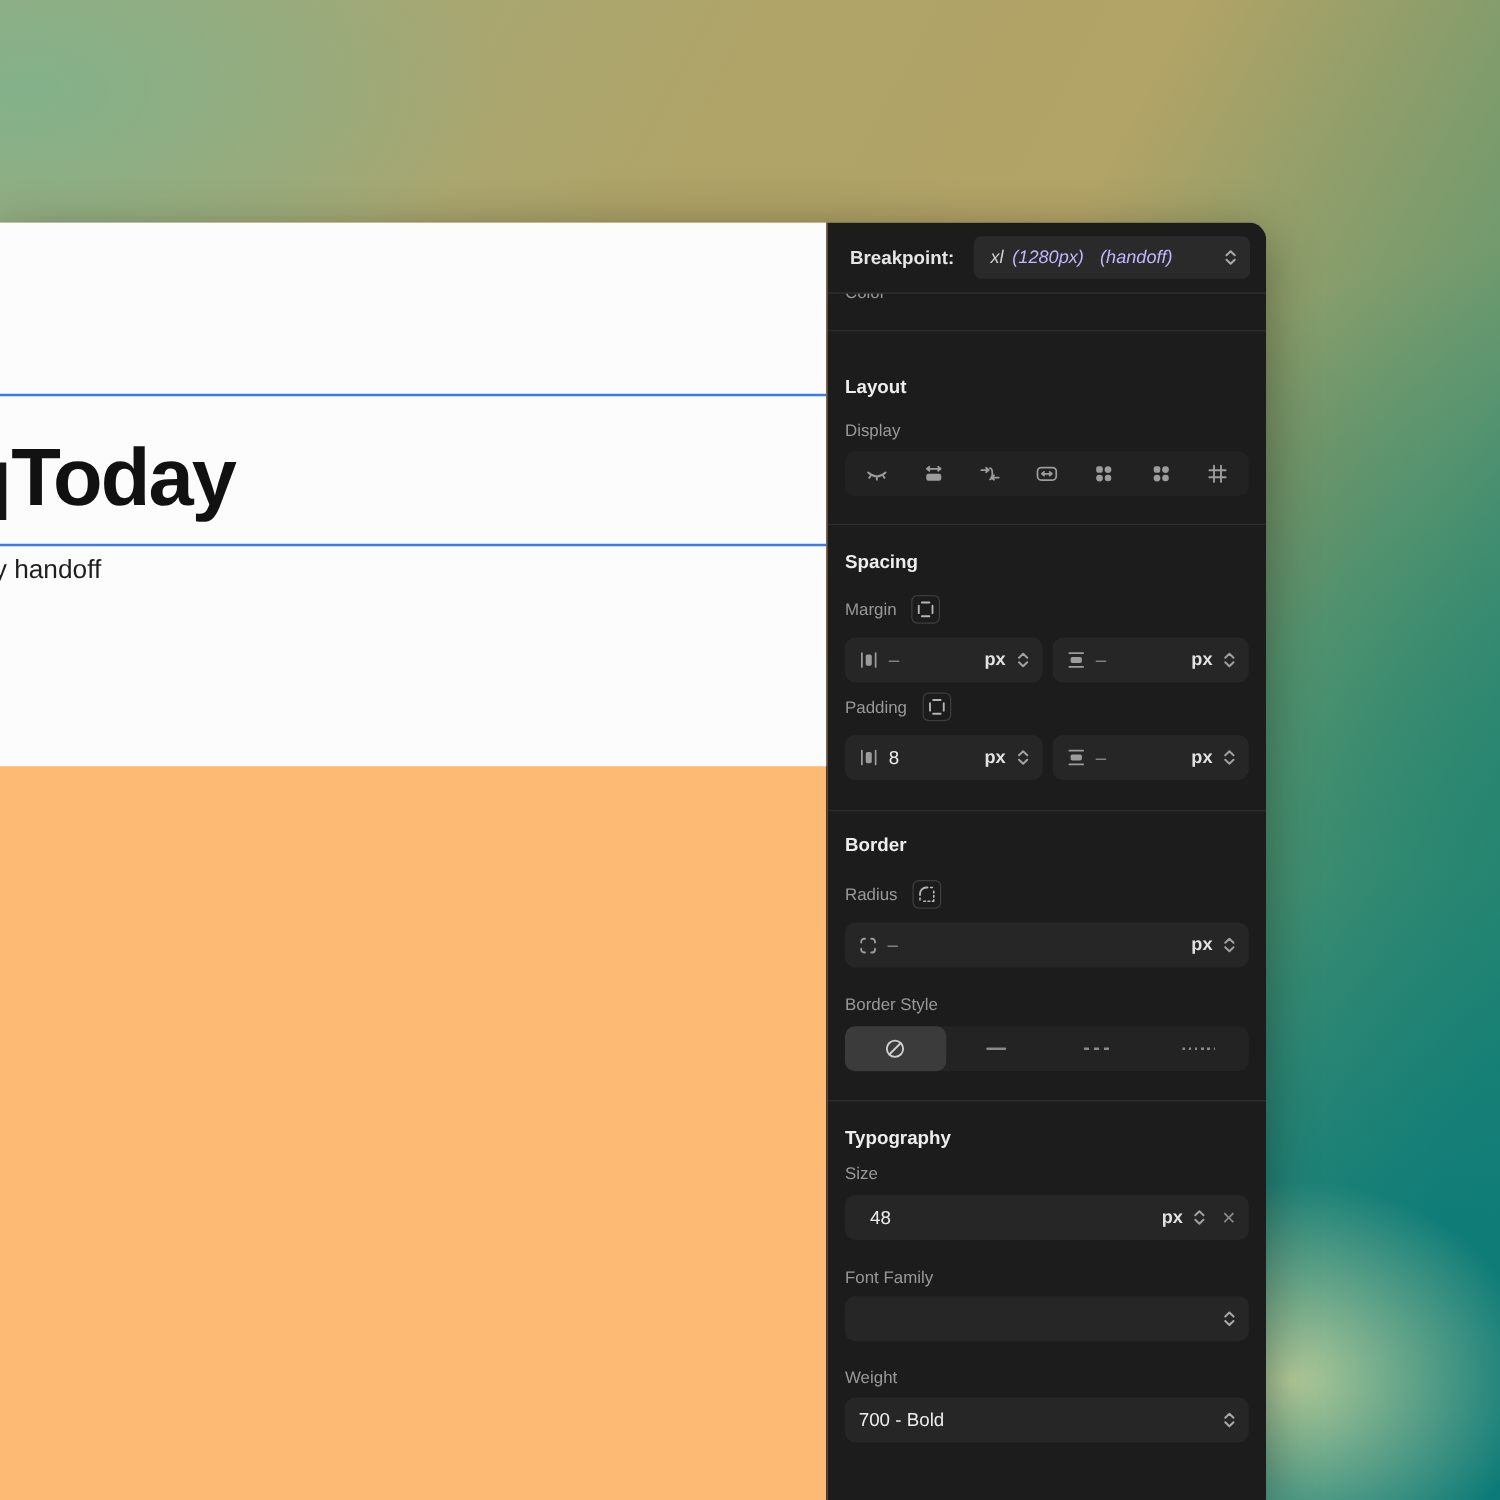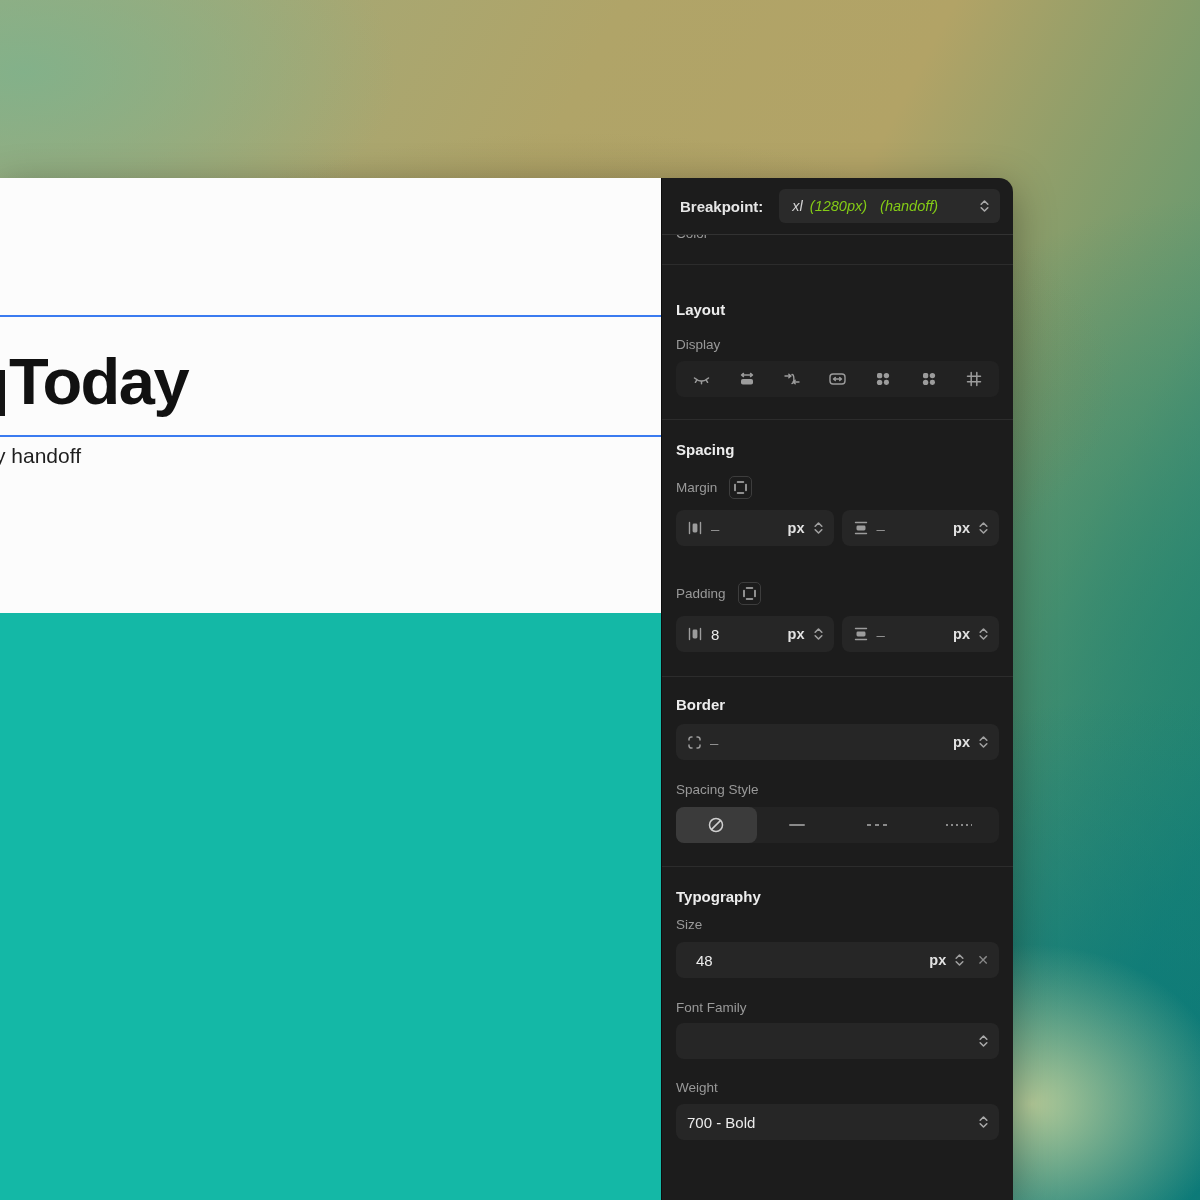--- a/index.html
+++ b/index.html
@@ -15,41 +15,41 @@
       radial-gradient(800px 800px at 103% 55%, rgba(34,132,110,.8) 0%, rgba(34,132,110,0) 58%),
       linear-gradient(118deg,#9dab7e 0%,#b0a468 34%,#b2a366 52%,#67996f 74%,#15807a 90%,#0d7a77 100%);
   }
 
   
   .editor{
     position:absolute; left:0; top:178px; width:1013px; height:1022px;
     display:flex; border-radius:0 14px 0 0; overflow:hidden;
     box-shadow:0 10px 40px rgba(0,0,0,.35);
   }
-  .canvas{ width:662px; background:#14b8a6; position:relative; border-right:1px solid #0d0d0d;padding-left:32px; }
+  .canvas{ width:662px; background:#fdba74; position:relative; border-right:1px solid #0d0d0d;padding-left:32px; }
   .page{ position:absolute; left:0; top:0; width:661px; height:435px; background:#fcfcfc; overflow:hidden; }
   .guide{ position:absolute; left:0; width:100%; height:2px; background:var(--accent,#3b7bf0); }
   .guide.top{ top:137px; } .guide.bottom{ top:257px; }
   .page-heading{
     position:absolute; left:9px; top:168px; font-size:65px; font-weight:700;
     letter-spacing:-1.5px; color:#111; line-height:1.1; white-space:nowrap;
   }
   .glyph-sliver{ position:absolute; left:0; top:192px; width:5px; height:46px; background:#151515; }
   .page-caption{ position:absolute; left:-5px; top:266px; font-size:21px; color:#1e1e1e; white-space:nowrap; }
 
   
   .panel{ flex:1; background:#1c1c1c; display:flex; flex-direction:column; color:#e9e9e9; }
   .panel-header{ height:56px; flex:none; display:flex; align-items:center; padding:0 13px 0 18px; gap:16px; }
   .bp-label{ font-size:15px; font-weight:600; color:#e6e6e6; white-space:nowrap; }
   .bp-select{
     flex:1; height:34px; background:#2a2a2a; border-radius:6px;
     display:flex; align-items:center; gap:7px; padding:0 10px 0 13px;
     font-size:14.5px; cursor:pointer;font-style:italic;
   }
-  .bp-val{ color:#d2d2d2; } .bp-dim{ color:#84cc16; }
+  .bp-val{ color:#d2d2d2; } .bp-dim{ color:#c4b5fd; }
   .bp-select .stepper{ margin-left:auto; }
 
   .panel-scroll{ flex:1; overflow:hidden; border-top:1px solid #323232; padding:0 14px; }
   .divider{ border-bottom:1px solid #2c2c2c; margin:0 -14px; }
   .sec-title{ font-size:15px; font-weight:600; color:#ededed; }
   .lbl{ font-size:13.5px; color:#999; }
   .lbl-row{ display:flex; align-items:center; gap:12px; }
 
   .field{
     height:36px; background:#262626; border-radius:8px;
@@ -222,21 +222,21 @@
             </span>
           <span class="dash">–</span>
           <span class="unit">px</span>
           <span class="stepper">
               <svg width="11" height="16" viewBox="0 0 11 16">
                 <path d="M2.2 6.2 5.5 3l3.3 3.2M2.2 9.8 5.5 13l3.3-3.2" stroke="#a0a0a0" stroke-width="1.6" fill="none" stroke-linecap="round" stroke-linejoin="round"></path>
               </svg>
             </span>
         </div>
       </div>
-      <div class="lbl-row" style="margin-top:36px">
+      <div class="lbl-row" style="margin-top:8px">
         <span class="lbl">Padding</span>
         <button class="icon-btn">
           <span>
               <svg width="15" height="15" viewBox="0 0 15 15">
                 <path d="M4.5 2h6M4.5 13h6M2 4.5v6M13 4.5v6" stroke="#b5b5b5" stroke-width="1.5" stroke-linecap="round"></path>
               </svg>
             </span>
         </button>
       </div>
       <div class="row2" style="margin-top:11px">
@@ -267,35 +267,46 @@
           <span class="stepper">
               <svg width="11" height="16" viewBox="0 0 11 16">
                 <path d="M2.2 6.2 5.5 3l3.3 3.2M2.2 9.8 5.5 13l3.3-3.2" stroke="#a0a0a0" stroke-width="1.6" fill="none" stroke-linecap="round" stroke-linejoin="round"></path>
               </svg>
             </span>
         </div>
       </div>
       <div class="divider" style="margin-top:24px"></div>
 
       <div class="sec-title" style="margin-top:19px">Border</div>
+      <div class="lbl-row" style="margin-top:19px">
+        <span class="lbl">Radius</span>
+        <button class="icon-btn">
+          <span>
+              <svg width="15" height="15" viewBox="0 0 15 15">
+                <path d="M2 8V7a5 5 0 0 1 5-5h1" stroke="#b5b5b5" stroke-width="1.5" fill="none" stroke-linecap="round"></path>
+                <path d="M10.5 2h2.5M2 10.5V13M13 5v8M5 13h8" stroke="#b5b5b5" stroke-width="1.3" stroke-dasharray="1.4 2" stroke-linecap="round" fill="none"></path>
+              </svg>
+            </span>
+        </button>
+      </div>
       <div class="field" style="margin-top:11px">
         <span>
             <svg width="15" height="15" viewBox="0 0 15 15">
               <path d="M2 5V4.2A2.2 2.2 0 0 1 4.2 2H5M10 2h.8A2.2 2.2 0 0 1 13 4.2V5M13 10v.8a2.2 2.2 0 0 1-2.2 2.2H10M5 13h-.8A2.2 2.2 0 0 1 2 10.8V10" stroke="#9c9c9c" stroke-width="1.5" fill="none" stroke-linecap="round"></path>
             </svg>
           </span>
         <span class="dash">–</span>
         <span class="unit">px</span>
         <span class="stepper">
             <svg width="11" height="16" viewBox="0 0 11 16">
               <path d="M2.2 6.2 5.5 3l3.3 3.2M2.2 9.8 5.5 13l3.3-3.2" stroke="#a0a0a0" stroke-width="1.6" fill="none" stroke-linecap="round" stroke-linejoin="round"></path>
             </svg>
           </span>
       </div>
-      <div class="lbl" style="margin-top:22px">Spacing Style</div>
+      <div class="lbl" style="margin-top:22px">Border Style</div>
       <div class="seg" style="margin-top:10px">
         <div class="seg-item selected">
           <span>
               <svg width="18" height="18" viewBox="0 0 18 18">
                 <circle cx="9" cy="9" r="6.5" stroke="#cfcfcf" stroke-width="1.5" fill="none"></circle>
                 <path d="M4.6 13.4 13.4 4.6" stroke="#cfcfcf" stroke-width="1.5" stroke-linecap="round"></path>
               </svg>
             </span>
         </div>
         <div class="seg-item">

